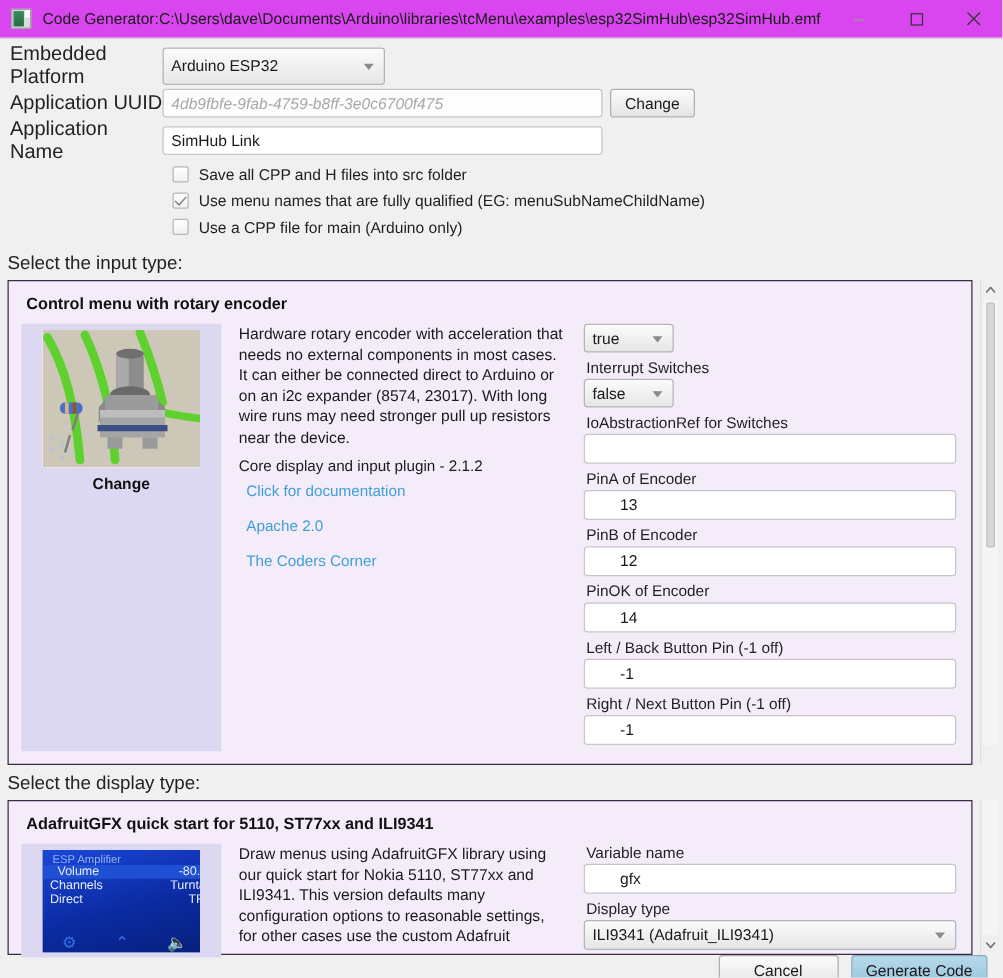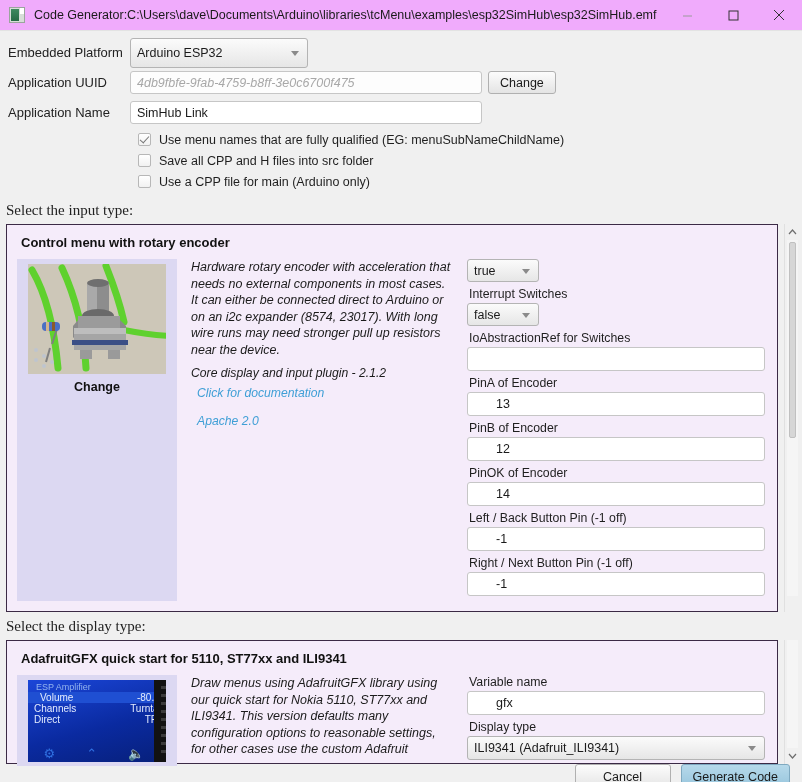--- a/index.html
+++ b/index.html
@@ -9,37 +9,37 @@
     font-family: "Liberation Sans", sans-serif;
     font-size: 12px;
     color: #1c1c1c;
     background: #f0f0f0;
     overflow: hidden;
   }
   .window { width:802px; height:782px; display:flex; flex-direction:column; background:#f0f0f0; }
 
   
   .titlebar {
-    height: 31px; min-height:31px; background:#f0abfc;
+    height: 31px; min-height:31px; background:#d946ef;
     display:flex; align-items:center; border-bottom:1px solid #e3e3e3;
   }
   .tb-icon { width:16px; height:16px; margin-left:9px; margin-right:9px; position:relative; flex:0 0 auto;}
   .tb-icon .frame { position:absolute; inset:0; border:1px solid #9aa59d; background:#d7ddd8; }
   .tb-icon .green { position:absolute; left:2px; top:2px; width:8px; height:12px; background:#2f7a52;
      background-image: linear-gradient(#3e8a60,#276a45); }
   .tb-icon .white { position:absolute; right:1px; top:1px; width:4px; height:6px; background:#ffffff; }
   .tb-title { font-size:12.5px; color:#1a1a1a; white-space:nowrap; overflow:hidden; flex:1 1 auto; }
   .tb-buttons { display:flex; height:31px; }
   .tb-btn { width:46px; height:31px; display:flex; align-items:center; justify-content:center; color:#333; }
   .tb-btn svg { display:block; }
 
   
   .form { padding:8px 10px 4px 8px; }
   .frow { display:flex; align-items:center; height:27px; margin-bottom:3px; }
-  .flabel { width:122px; min-width:122px; font-size:13px; color:#222; }
+  .flabel { width:122px; min-width:122px; font-size:16px; color:#222; }
   .combo {
     height:30px; border:1px solid #b4b4b4; border-radius:3px;
     background:linear-gradient(#fbfbfb,#e6e6e6);
     display:flex; align-items:center; padding:0 6px; font-size:12.5px; color:#1a1a1a;
     position:relative; cursor:default;
   }
   .combo .caret { position:absolute; right:8px; top:50%; margin-top:-2px; width:0;height:0;
     border-left:4px solid transparent;border-right:4px solid transparent;border-top:5px solid #8a8a8a; }
   .input {
     height:23px; border:1px solid #c6c6c6; border-radius:3px; background:#ffffff;
@@ -56,37 +56,37 @@
   .crow { display:flex; align-items:center; height:21px; margin-left:130px; }
   .cbox { width:13px; height:13px; border:1px solid #b7b7b7; border-radius:2px;
     background:linear-gradient(#ffffff,#f1f1f1); margin-right:8px; position:relative; flex:0 0 auto;}
   .cbox.checked::after {
     content:""; position:absolute; left:3px; top:0px; width:4px; height:8px;
     border:solid #777; border-width:0 1.6px 1.6px 0; transform:rotate(42deg);
   }
   .ctext { font-size:12.5px; color:#1f1f1f; }
 
   
-  .section-head { font-size:15px; color:#222; padding:6px 0 5px 6px;font-family:Liberation Serif, serif; }
+  .section-head { font-size:15px; color:#222; padding:6px 0 5px 6px; }
   .divider { height:1px; background:#c9c9c9; }
 
   
   .scrollzone { position:relative; background:#f0f0f0; }
   .panel {
     background:#f5ecfa; border:1px solid #3b2a45; margin:0 24px 0 6px;
     padding:8px 10px 10px 10px; position:relative; height:100%;
   }
   .panel-title { font-weight:bold; font-size:13px; color:#111; margin:2px 0 9px 4px; }
   .panel-body { display:flex; gap:14px; }
 
   .thumbcard { width:160px; flex:0 0 160px; background:#dcd8f2; padding:5px 5px 3px 5px; }
-  .photo { width:138px; height:110px; position:relative; overflow:hidden; background:#ffffff; margin:0 auto; }
+  .photo { width:126px; height:110px; position:relative; overflow:hidden; background:#ffffff; margin:0 auto; }
   .changelbl { text-align:center; font-weight:bold; font-size:12.5px; color:#111; padding:6px 0 4px; }
 
-  .desc { flex:1 1 auto; max-width:292px;font-style:italic; }
+  .desc { flex:1 1 auto; max-width:292px; }
   .desc p { margin:0 0 8px 0; font-size:12.5px; line-height:16.5px; color:#1b1b1b; }
   .desc .ver { margin:0 0 6px 0; font-size:12.2px; color:#1b1b1b; }
   .link { display:block; color:#3f9fd6; font-size:12.2px; margin:0 0 14px 6px; cursor:default; }
 
   .props { width:300px; flex:0 0 300px; }
   .plabel { font-size:12.3px; color:#1f1f1f; margin:0 0 2px 2px; }
   .props .input, .props .combo { margin-bottom:5px; }
   .props .input { width:298px; height:24px;padding-left:28px; }
   .props .combo { width:72px; height:23px; }
 
@@ -159,26 +159,26 @@
     <div class="frow">
       <div class="flabel">Application UUID</div>
       <div class="input placeholder" style="width:352px">4db9fbfe-9fab-4759-b8ff-3e0c6700f475</div>
       <div class="btn" style="margin-left:6px">Change</div>
     </div>
     <div class="frow">
       <div class="flabel">Application Name</div>
       <div class="input" style="width:352px">SimHub Link</div>
     </div>
     <div class="crow">
+      <span class="cbox"></span>
+      <span class="ctext">Save all CPP and H files into src folder</span>
+    </div>
+    <div class="crow">
       <span class="cbox checked"></span>
       <span class="ctext">Use menu names that are fully qualified (EG: menuSubNameChildName)</span>
-    </div>
-    <div class="crow">
-      <span class="cbox"></span>
-      <span class="ctext">Save all CPP and H files into src folder</span>
     </div>
     <div class="crow">
       <span class="cbox"></span>
       <span class="ctext">Use a CPP file for main (Arduino only)</span>
     </div>
   </div>
 
   <div class="divider"></div>
 
   <div class="section-head">Select the input type:</div>
@@ -229,20 +229,21 @@
             </svg>
           </div>
           <div class="changelbl">Change</div>
         </div>
 
         <div class="desc">
           <p>Hardware rotary encoder with acceleration that needs no external components in most cases. It can either be connected direct to Arduino or on an i2c expander (8574, 23017). With long wire runs may need stronger pull up resistors near the device.</p>
           <div class="ver">Core display and input plugin - 2.1.2</div>
           <a class="link">Click for documentation</a>
           <a class="link">Apache 2.0</a>
+          <a class="link">The Coders Corner</a>
         </div>
 
         <div class="props">
           <div class="combo">
             <span>true</span>
             <span class="caret"></span>
           </div>
           <div class="plabel">Interrupt Switches</div>
           <div class="combo">
             <span>false</span>

